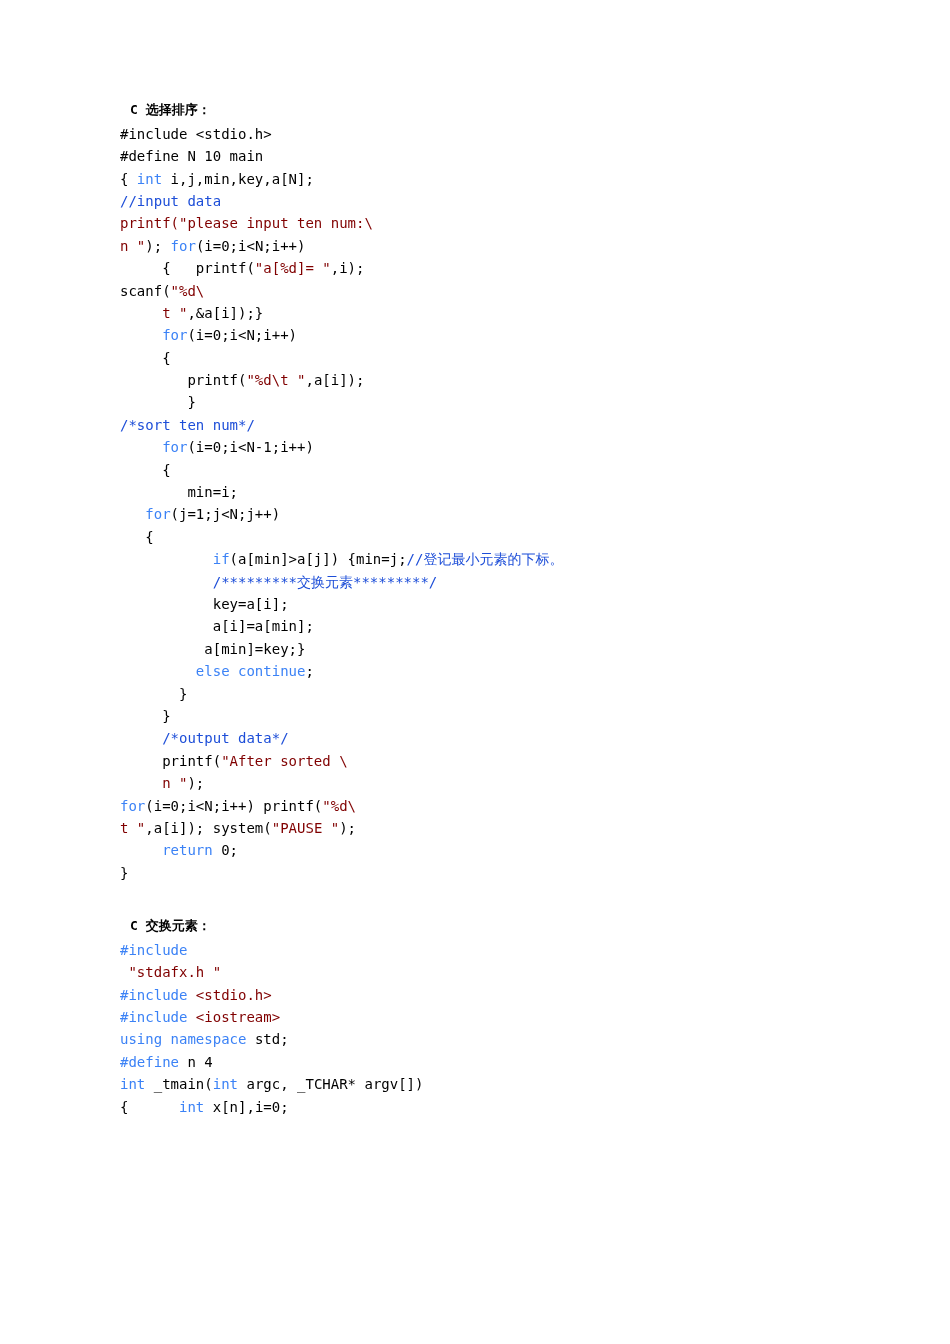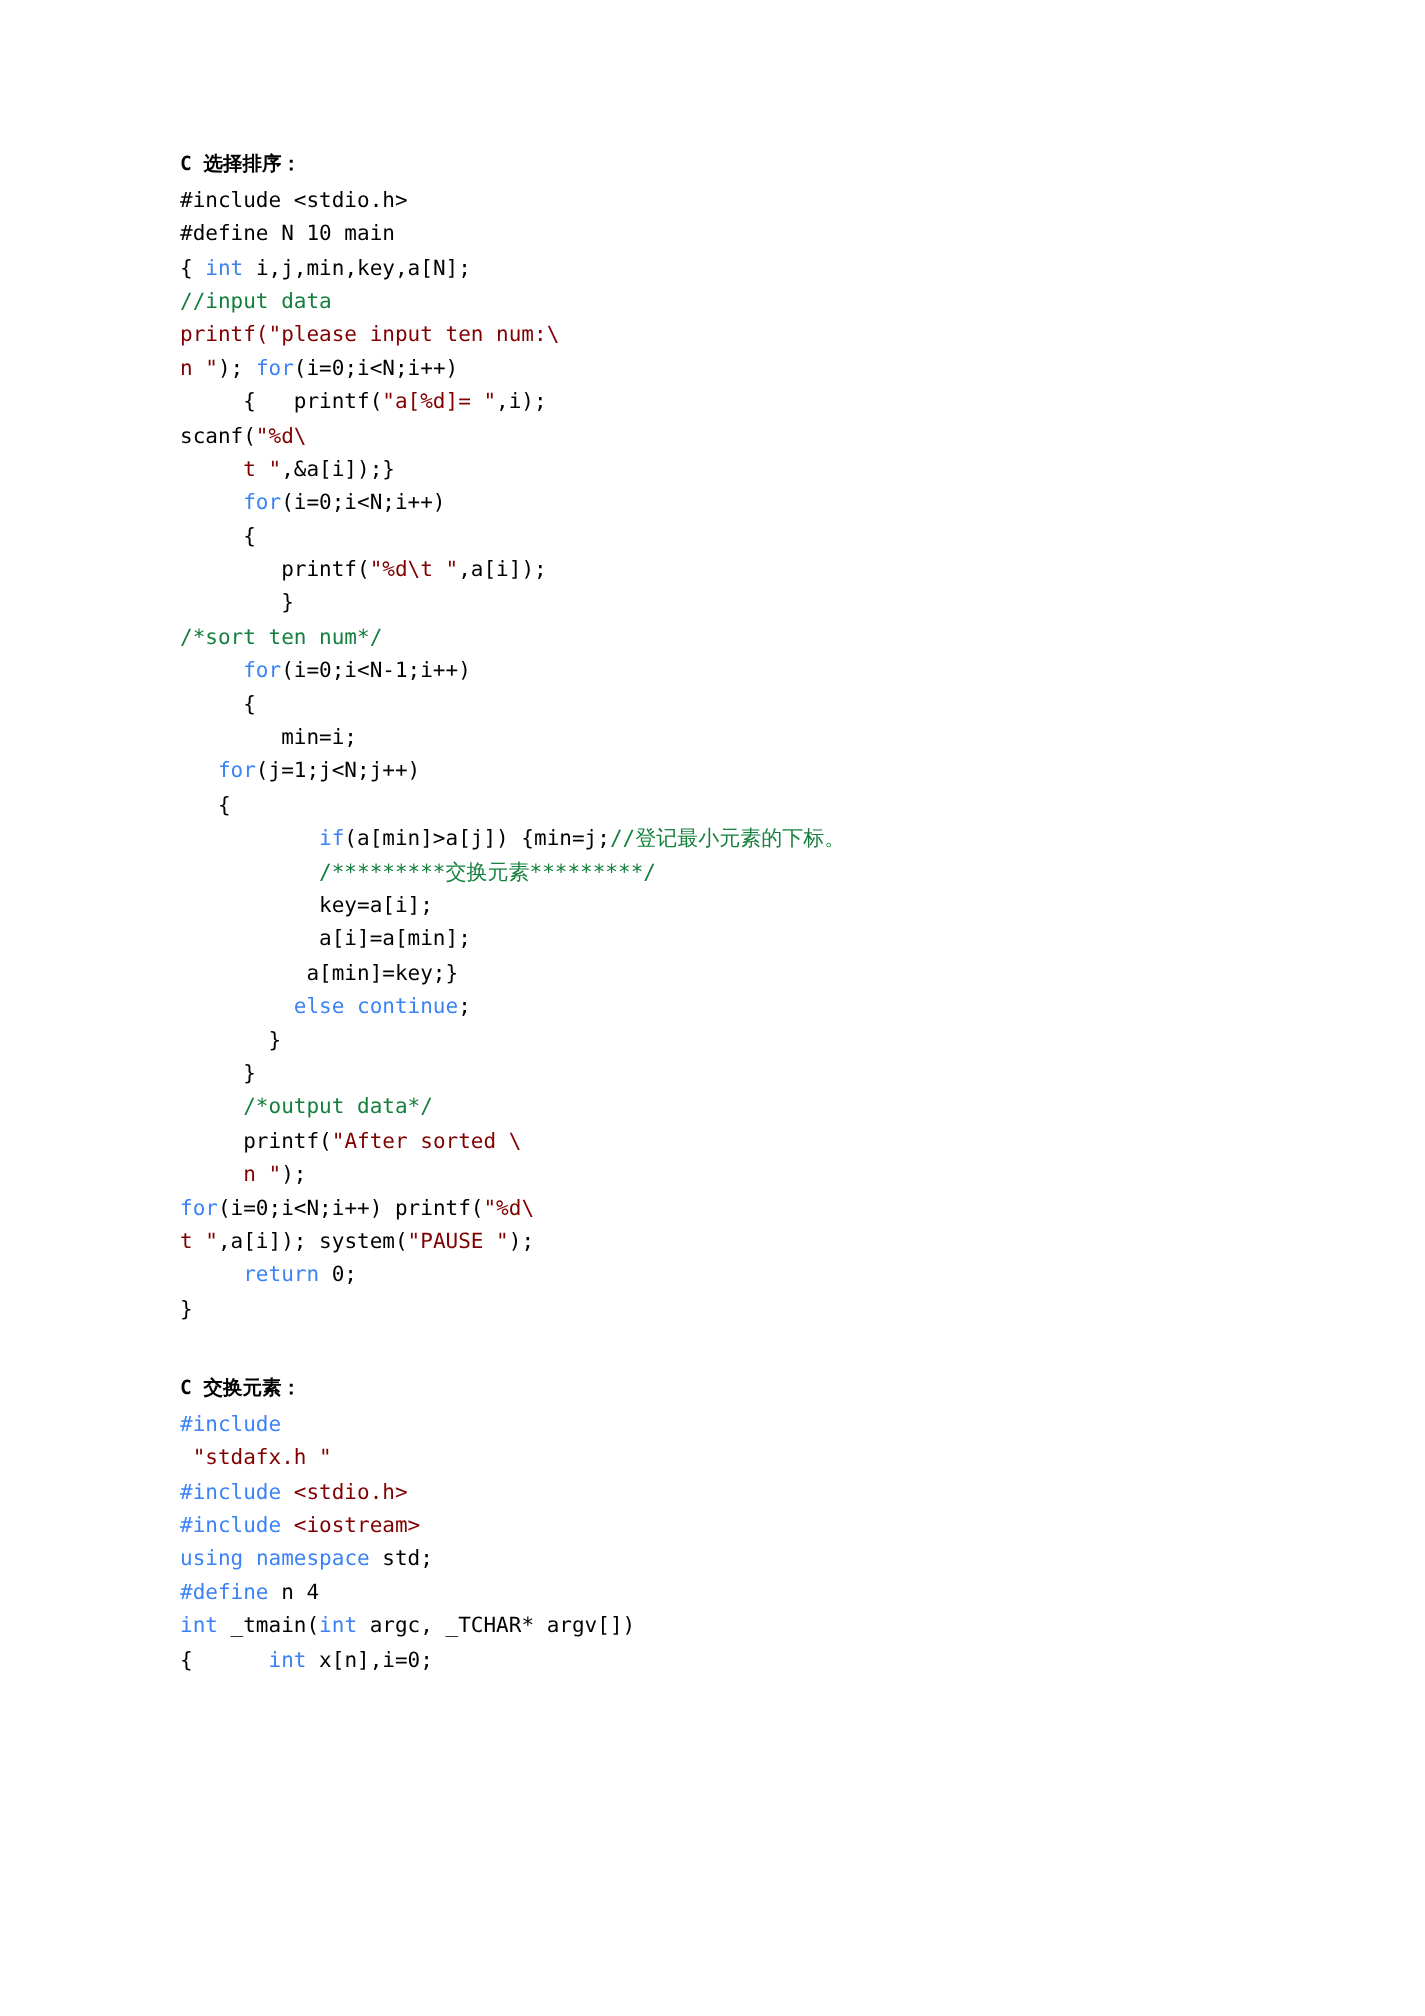--- a/index.html
+++ b/index.html
@@ -10,30 +10,31 @@
       font-size: 13px;
       line-height: 1.6;
       color: #000;
       width: 950px;
       box-sizing: border-box;
     }
     .bold-title {
       font-weight: bold;
       font-size: 13px;
       margin-bottom: 2px;
+      margin-left: 10px;
     }
     .code-block {
       white-space: pre;
       font-family: "SimSun", monospace;
       font-size: 14px;
       line-height: 1.6;
     }
     .black { color: #000; }
     .blue { color: #3b82f6; }
-    .green { color: #15803d; text-align: right; }
+    .green { color: #1d4ed8; text-align: right; }
     .maroon { color: #800000; }
     .section-gap {
       margin-top: 32px;
     }
   </style>
 </head>
 <body>
 
 <div class="bold-title">C 选择排序：</div>
 <div class="code-block" id="code1"><div><span class="black">#include &lt;stdio.h&gt;</span></div><div><span class="black">#define N 10 main</span></div><div><span class="black">{</span><span class="blue"> int</span><span class="black"> i,j,min,key,a[N];</span></div><div><span class="green">//input data</span></div><div><span class="maroon">printf("please input ten num:\</span></div><div><span class="maroon">n "</span><span class="black">);</span><span class="blue"> for</span><span class="black">(i=0;i&lt;N;i++)</span></div><div><span class="black">     {   printf(</span><span class="maroon">"a[%d]= "</span><span class="black">,i);</span></div><div><span class="black">scanf(</span><span class="maroon">"%d\</span></div><div><span class="maroon">     t "</span><span class="black">,&amp;a[i]);}</span></div><div><span class="blue">     for</span><span class="black">(i=0;i&lt;N;i++)</span></div><div><span class="black">     {</span></div><div><span class="black">        printf(</span><span class="maroon">"%d\t "</span><span class="black">,a[i]);</span></div><div><span class="black">        }</span></div><div><span class="green">/*sort ten num*/</span></div><div><span class="blue">     for</span><span class="black">(i=0;i&lt;N-1;i++)</span></div><div><span class="black">     {</span></div><div><span class="black">        min=i;</span></div><div><span class="blue">   for</span><span class="black">(j=1;j&lt;N;j++)</span></div><div><span class="black">   {</span></div><div><span class="blue">           if</span><span class="black">(a[min]&gt;a[j]) {min=j;</span><span class="green">//登记最小元素的下标。</span></div><div><span class="green">           /*********交换元素*********/</span></div><div><span class="black">           key=a[i];</span></div><div><span class="black">           a[i]=a[min];</span></div><div><span class="black">          a[min]=key;}</span></div><div><span class="blue">         else</span><span class="blue"> continue</span><span class="black">;</span></div><div><span class="black">       }</span></div><div><span class="black">     }</span></div><div><span class="green">     /*output data*/</span></div><div><span class="black">     printf(</span><span class="maroon">"After sorted \</span></div><div><span class="maroon">     n "</span><span class="black">);</span></div><div><span class="blue">for</span><span class="black">(i=0;i&lt;N;i++) printf(</span><span class="maroon">"%d\</span></div><div><span class="maroon">t "</span><span class="black">,a[i]); system(</span><span class="maroon">"PAUSE "</span><span class="black">);</span></div><div><span class="blue">     return</span><span class="black"> 0;</span></div><div><span class="black">}</span></div></div>

